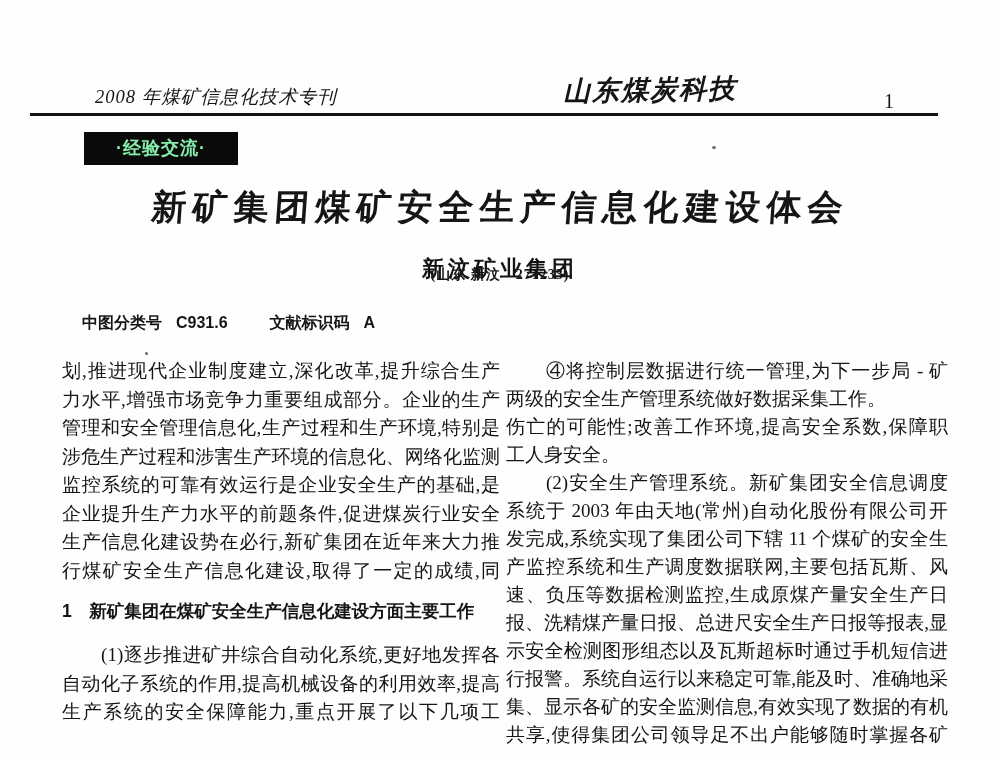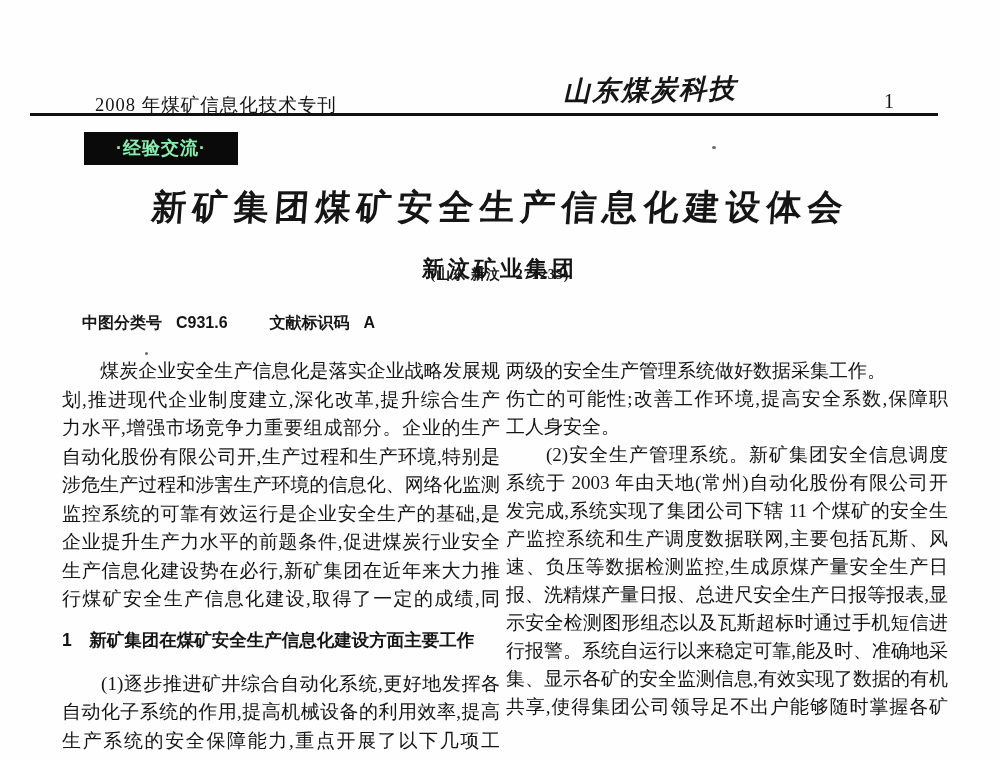--- a/index.html
+++ b/index.html
@@ -1,18 +1,18 @@
 <!DOCTYPE html>
 <html><head>
 <meta charset="utf-8">
 <style>
   html,body{margin:0;padding:0;background:#e8e8e8;}
   .page{position:relative;width:1000px;height:760px;background:#fefefe;overflow:hidden;
         font-family:"Liberation Serif","DejaVu Serif",serif;color:#151515;}
-  .issue-label{position:absolute;top:92px;left:95px;font-size:18.5px;letter-spacing:1px;}
+  .issue-label{position:absolute;top:84px;left:95px;font-size:18.5px;letter-spacing:1px;font-style:italic;}
   .journal-logo{position:absolute;top:72px;left:545px;width:210px;text-align:center;
         font-size:27px;font-weight:bold;font-style:italic;letter-spacing:2px;
         transform:rotate(-1deg);font-family:"DejaVu Serif",serif;}
   .page-number{position:absolute;top:90px;left:884px;font-size:20px;}
   .header-rule{position:absolute;top:113px;left:30px;width:908px;height:3px;background:#121212;}
   .section-tag{position:absolute;top:132px;left:84px;width:154px;height:33px;background:#0a0a0a;
         color:#86efac;font-family:"Liberation Sans","DejaVu Sans",sans-serif;font-weight:bold;
         font-size:18px;line-height:33px;text-align:center;letter-spacing:1px;}
   .article-title{position:absolute;top:184px;left:0;width:100%;text-align:center;
         font-size:35px;font-weight:bold;letter-spacing:6px;transform:skewX(-4deg);
@@ -54,35 +54,35 @@
 
   <div class="article-title">新矿集团煤矿安全生产信息化建设体会</div>
   <div class="author-line">新汶矿业集团</div>
   <div class="affiliation-line">(山东 新汶　271233)</div>
 
   <div class="meta-line">
     <span>中图分类号</span><span class="val1">C931.6</span><span class="lbl2">文献标识码</span><span class="val2">A</span>
   </div>
 
   <div class="col" id="left-col">
-      <div class="line fill">　　煤炭企业安全生产信息化是落实企业战略发展规</div>
       <div class="line fill">划,推进现代企业制度建立,深化改革,提升综合生产</div>
       <div class="line fill">力水平,增强市场竞争力重要组成部分。企业的生产</div>
-      <div class="line fill">自动化股份有限公司开,生产过程和生产环境,特别是</div>
+      <div class="line fill">管理和安全管理信息化,生产过程和生产环境,特别是</div>
       <div class="line fill">涉危生产过程和涉害生产环境的信息化、网络化监测</div>
       <div class="line fill">监控系统的可靠有效运行是企业安全生产的基础,是</div>
       <div class="line fill">企业提升生产力水平的前题条件,促进煤炭行业安全</div>
       <div class="line fill">生产信息化建设势在必行,新矿集团在近年来大力推</div>
       <div class="line fill">行煤矿安全生产信息化建设,取得了一定的成绩,同</div>
       <div class="line heading">1　新矿集团在煤矿安全生产信息化建设方面主要工作</div>
       <div class="line fill">　　(1)逐步推进矿井综合自动化系统,更好地发挥各</div>
       <div class="line fill">自动化子系统的作用,提高机械设备的利用效率,提高</div>
       <div class="line fill">生产系统的安全保障能力,重点开展了以下几项工作。</div>
     </div>
   <div class="col" id="right-col">
+      <div class="line fill">　　④将控制层数据进行统一管理,为下一步局 - 矿</div>
       <div class="line">两级的安全生产管理系统做好数据采集工作。</div>
       <div class="line fill">伤亡的可能性;改善工作环境,提高安全系数,保障职</div>
       <div class="line">工人身安全。</div>
       <div class="line fill">　　(2)安全生产管理系统。新矿集团安全信息调度</div>
       <div class="line fill">系统于 2003 年由天地(常州)自动化股份有限公司开</div>
       <div class="line fill">发完成,系统实现了集团公司下辖 11 个煤矿的安全生</div>
       <div class="line fill">产监控系统和生产调度数据联网,主要包括瓦斯、风</div>
       <div class="line fill">速、负压等数据检测监控,生成原煤产量安全生产日</div>
       <div class="line fill">报、洗精煤产量日报、总进尺安全生产日报等报表,显</div>
       <div class="line fill">示安全检测图形组态以及瓦斯超标时通过手机短信进</div>

